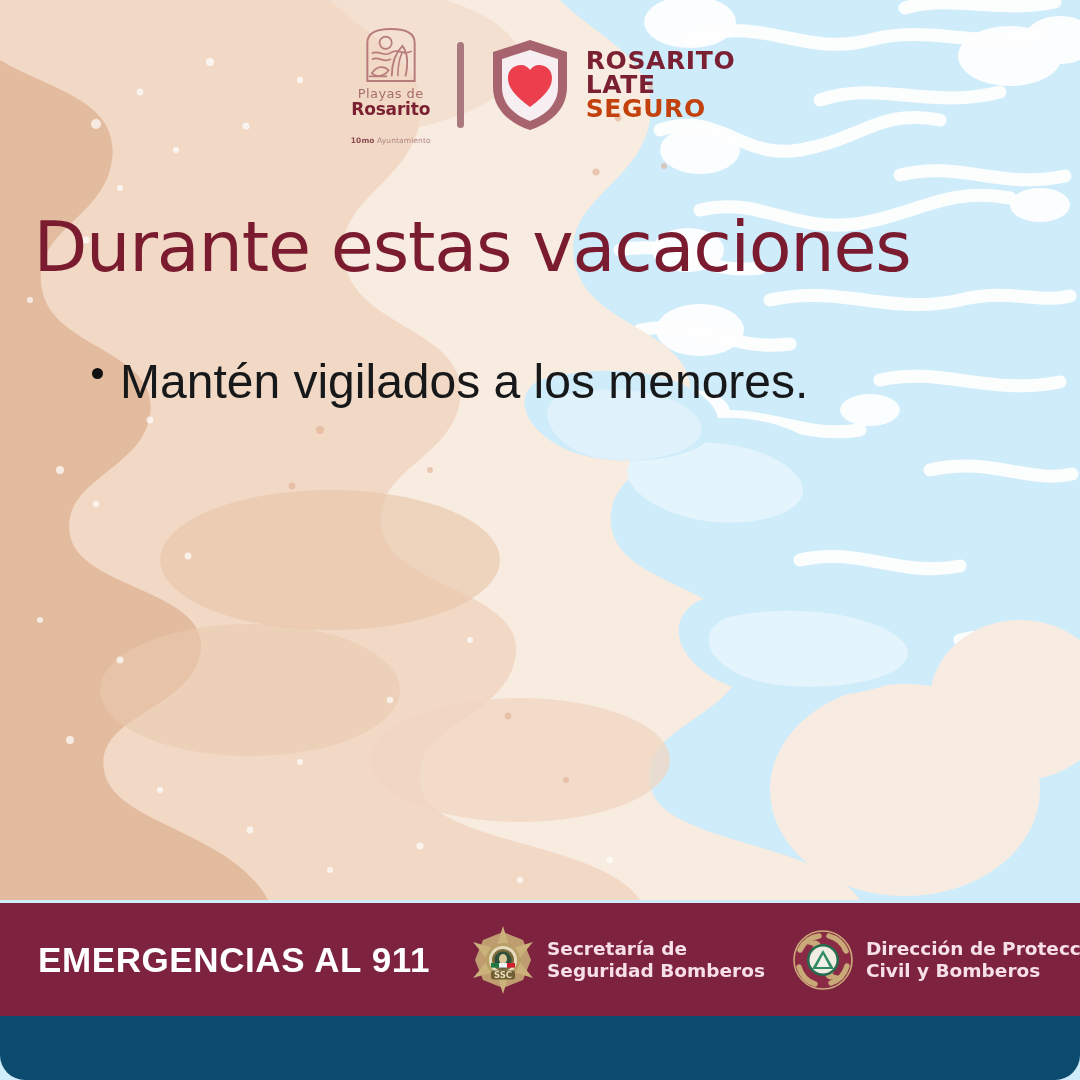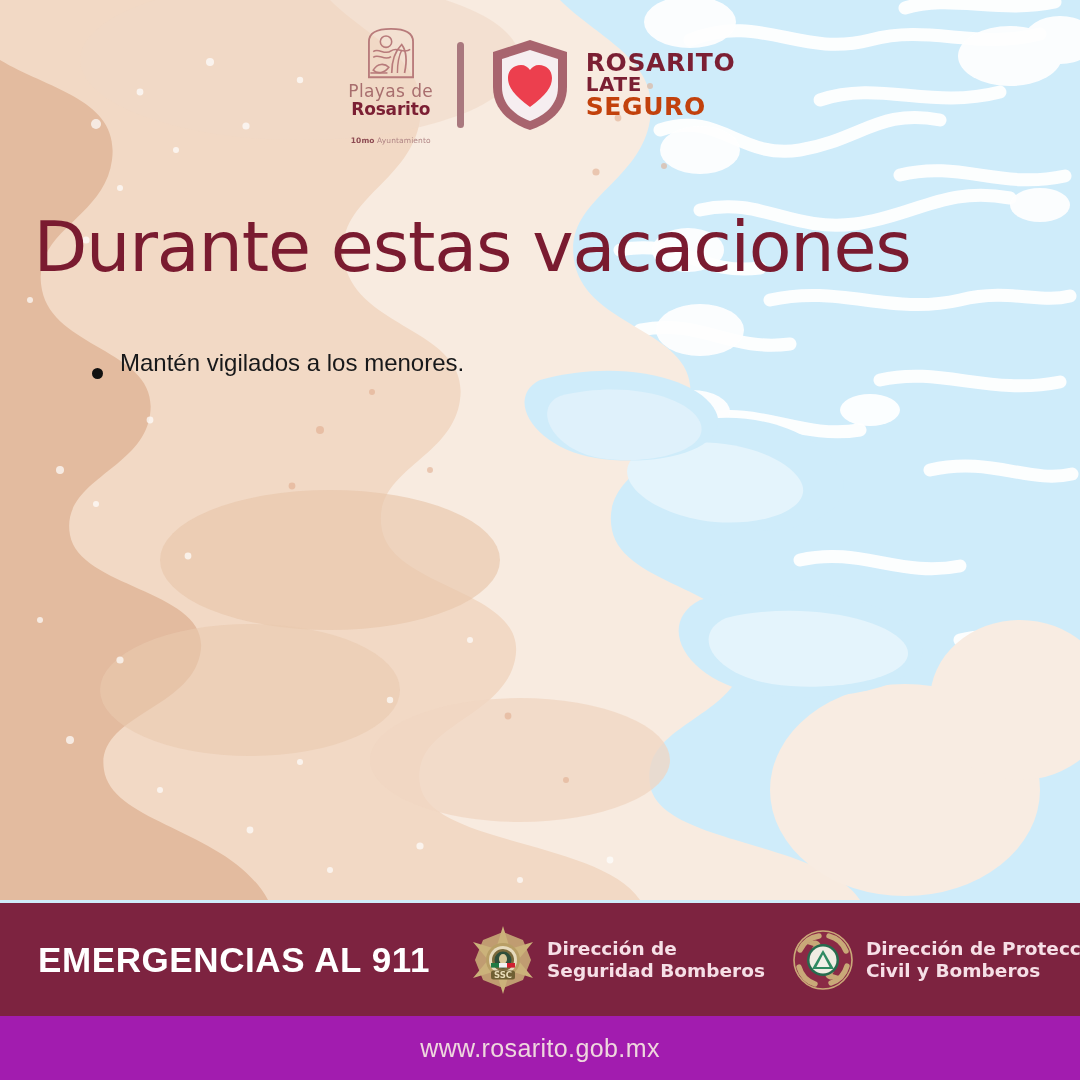--- a/index.html
+++ b/index.html
@@ -30,21 +30,21 @@
   .crest{
     width:92px;height:118px;
     display:flex;flex-direction:column;align-items:center;
     justify-content:flex-start;
   }
   .crest-mark{width:78px;height:78px;}
   .crest-txt{
     text-align:center;line-height:1;margin-top:1px;
   }
   .crest-playas{
-    font-size:17px;letter-spacing:.4px;color:#a86e6e;
+    font-size:13px;letter-spacing:.4px;color:#a86e6e;
     font-family:"DejaVu Sans", sans-serif;
   }
   .crest-rosarito{
     font-size:17px;font-weight:bold;color:#7b1f33;letter-spacing:-.2px;
     margin-top:1px;font-family:"DejaVu Sans", sans-serif;
   }
   .crest-ayto{
     font-size:7.5px;color:#b08585;margin-top:19px;letter-spacing:.1px;
     font-family:"DejaVu Sans", sans-serif;
   }
@@ -55,58 +55,59 @@
     margin:0 24px 0 20px;
   }
   .brand{display:flex;align-items:center;gap:14px;}
   .shield-wrap{width:84px;height:96px;}
   .brand-txt{line-height:.96;}
   .brand-txt div{
     font-weight:bold;letter-spacing:.6px;
     font-family:"DejaVu Sans", sans-serif;
   }
   .b1{font-size:25px;color:#7b1f33;}
-  .b2{font-size:20px;color:#7b1f33;}
+  .b2{font-size:25px;color:#7b1f33;}
   .b3{font-size:25px;color:#c2410c;}
 
   
   .title{
     position:absolute;left:0;top:206px;width:944px;
     text-align:center;
     font-size:70px;font-weight:normal;
     color:#7a1b30;
     letter-spacing:-1.2px;
     font-family:"DejaVu Sans", sans-serif;
     z-index:5;
   }
 
   
   .list{
     position:absolute;left:92px;top:345px;width:900px;
     z-index:5;
     color:#17181a;
-    font-size:24px;
+    font-size:48px;
     line-height:1.53;
     font-family:"Liberation Sans", sans-serif;
   }
   .li{
     display:flex;align-items:flex-start;gap:17px;
     margin-bottom:4px;
   }
   .dot{
     flex:0 0 auto;width:11px;height:11px;border-radius:50%;
     background:#111;margin-top:23px;
   }
   .li-text{flex:1 1 auto;}
 
   
   .footer{
     position:absolute;left:0;bottom:0;width:1080px;height:177px;
-    background:#a21caf;
+    background:#0c4a6e;
     z-index:7;
+    border-radius:25px;
   }
   .footer-top{
     position:absolute;left:0;top:0;width:1080px;height:113px;
     background:#7d2340;
     display:flex;align-items:center;
   }
   .emerg{
     color:#ffffff;font-size:35px;font-weight:bold;
     letter-spacing:.6px;margin-left:38px;white-space:nowrap;
     font-family:"Liberation Sans", sans-serif;
@@ -324,21 +325,21 @@
               <g>
                 <rect x="-12" y="3" width="8" height="4.6" fill="#1f7a44"></rect>
                 <rect x="-4" y="3" width="8" height="4.6" fill="#f2f2f2"></rect>
                 <rect x="4" y="3" width="8" height="4.6" fill="#cf2030"></rect>
               </g>
               <rect x="-12" y="10.5" width="24" height="9" rx="2.5" fill="#6f5f33"></rect>
               <text x="0" y="17.5" text-anchor="middle" font-size="8.5" font-weight="bold" fill="#e8dcb8" font-family="DejaVu Sans, sans-serif">SSC</text>
             </g>
           </svg>
           <div class="org-txt">
-            <div>Dirección de</div>
+            <div>Secretaría de</div>
             <div>Seguridad Bomberos</div>
           </div>
         </div>
 
         <div class="org">
           <svg width="64" height="66" viewBox="0 0 64 66">
             <g transform="translate(32,33)">
               <circle r="30" fill="#8a2a45"></circle>
               <circle r="29" fill="none" stroke="#c9a978" stroke-width="1.6"></circle>
               <g fill="none" stroke="#c9a978" stroke-width="5.4" stroke-linecap="round">
@@ -359,16 +360,15 @@
           </svg>
           <div class="org-txt">
             <div>Dirección de Protección</div>
             <div>Civil y Bomberos</div>
           </div>
         </div>
 
       </div>
     </div>
 
-    <div class="url">www.rosarito.gob.mx</div>
   </div>
 
 </div>
 
 </body></html>

